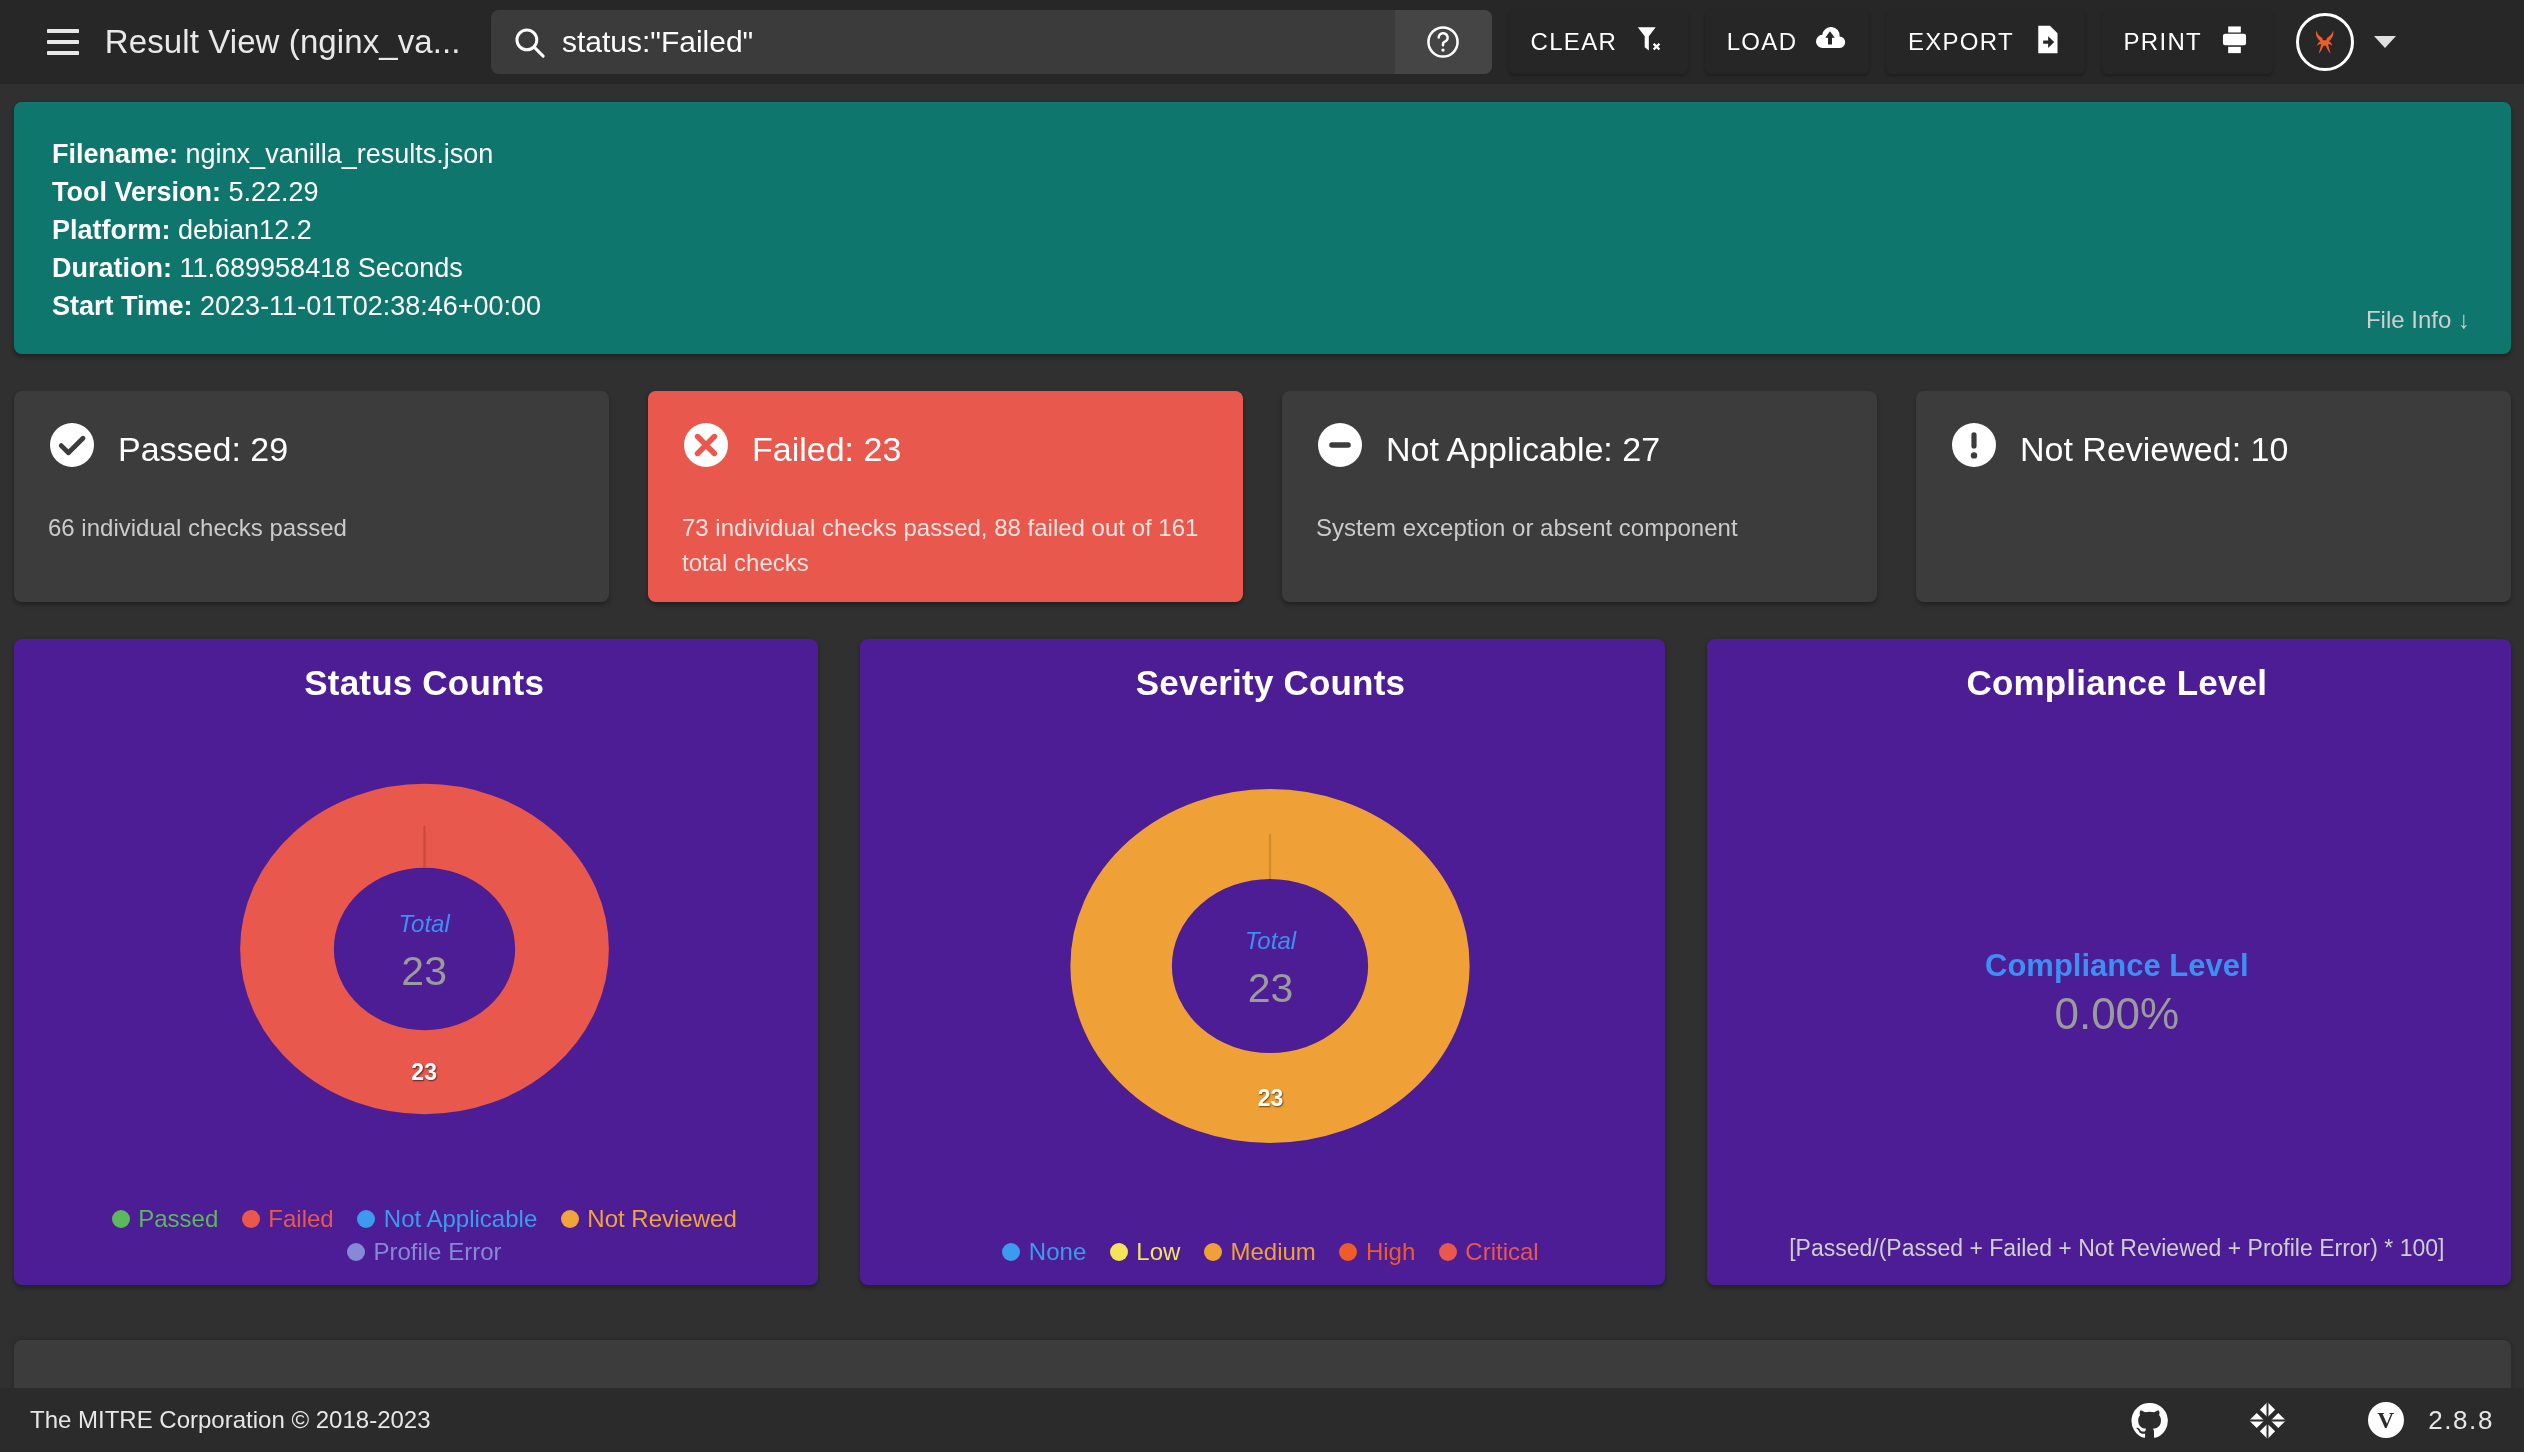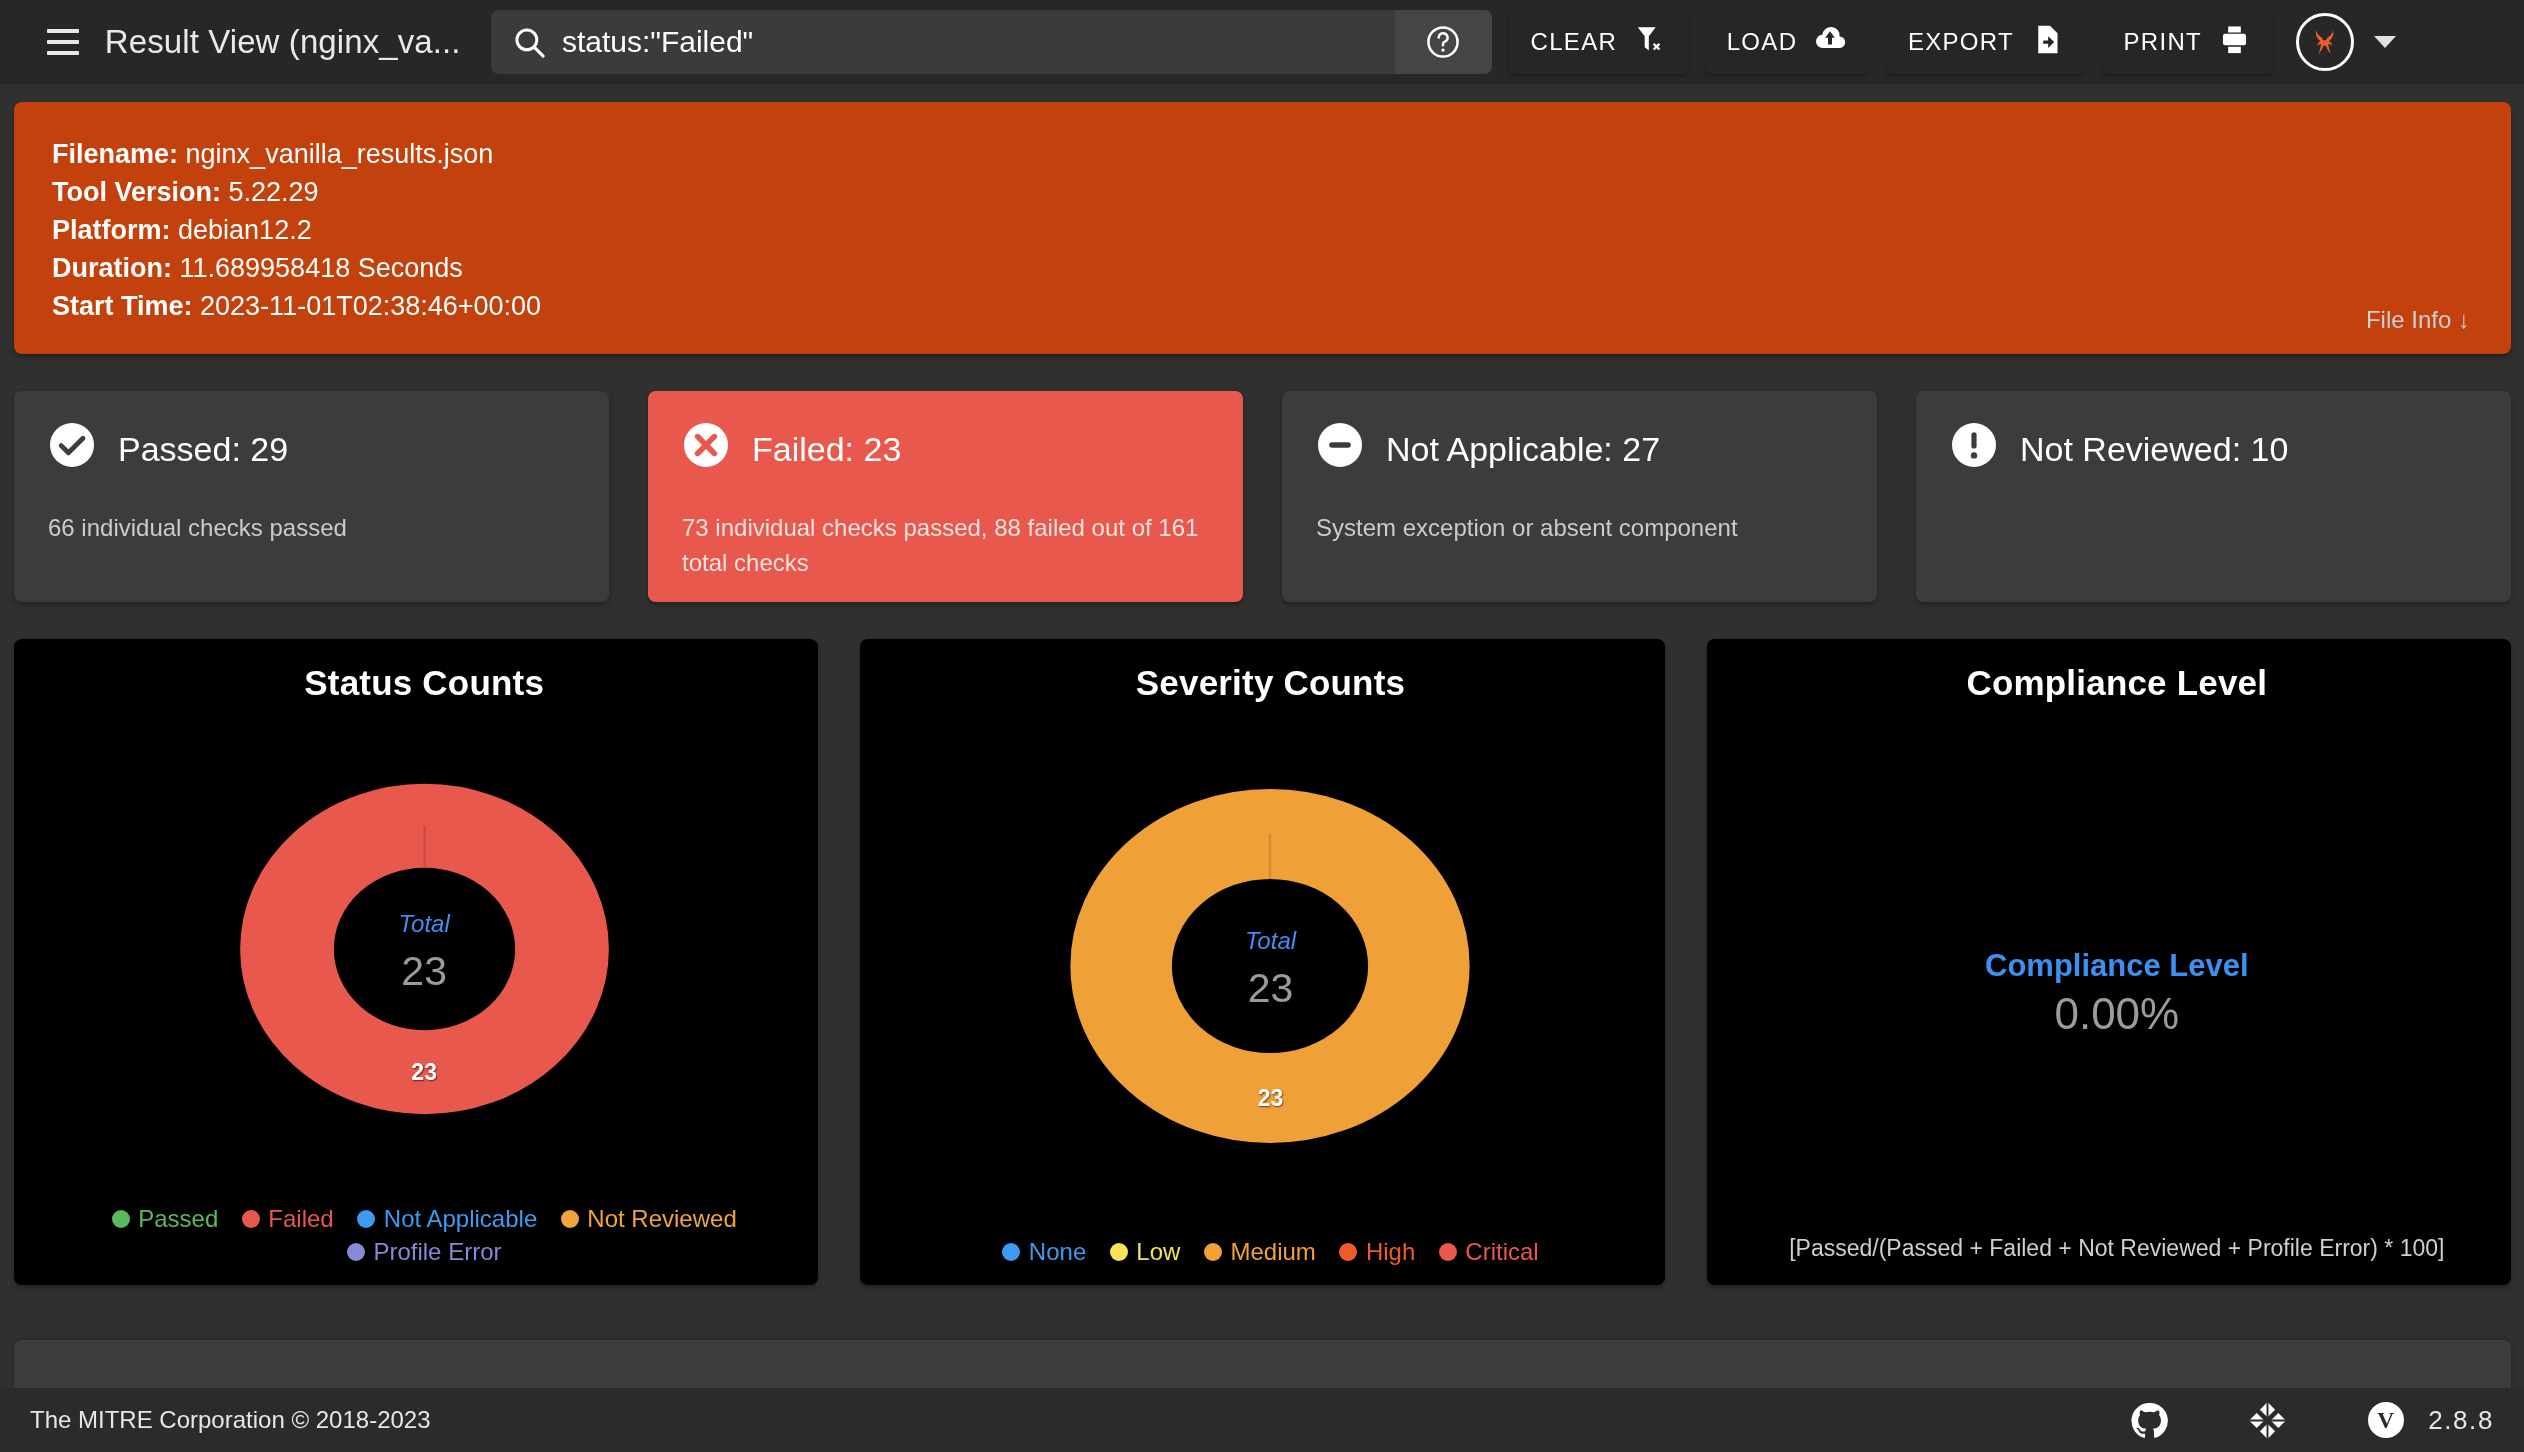--- a/index.html
+++ b/index.html
@@ -66,21 +66,21 @@
   }
   .caret-down {
     margin-left: 20.3px; width: 0; height: 0;
     border-left: 11.7px solid transparent; border-right: 11.7px solid transparent;
     border-top: 12.5px solid #e0e0e0;
   }
 
   
   .fileinfo {
     position: absolute; top: 102px; left: 14px; width: 2497px; height: 252px;
-    background: #c2410c; border-radius: 7.8px;
+    background: #0f766e; border-radius: 7.8px;
     box-shadow: 0 2.3px 4.7px rgba(0,0,0,.3);
     padding: 33px 38px 0 38px;
   }
   .fi-row { color: #ffffff; font-size: 27px; line-height: 38px; }
   .fi-row b { font-weight: 700; }
   .fi-row span { font-weight: 400; }
   .fileinfo-toggle {
     position: absolute; right: 41px; bottom: 20.3px;
     color: #cfcfcf; font-size: 24px; cursor: pointer; user-select: none;
   }
@@ -104,21 +104,21 @@
     color: #cbcbcb; font-size: 24px; line-height: 35px;
   }
   .card.failed .card-sub { color: #f6e3e1; }
 
   
   .charts {
     position: absolute; top: 639px; left: 14px; width: 2497px; height: 646px;
     display: flex; gap: 42px;
   }
   .panel {
-    flex: 1; background: #000000; border-radius: 7.8px;
+    flex: 1; background: #4c1d95; border-radius: 7.8px;
     box-shadow: 0 2.3px 4.7px rgba(0,0,0,.3);
     position: relative; display: flex; flex-direction: column; align-items: center; padding-left: 16px;
   }
   .panel-title {
     margin-top: 23.5px; color: #ffffff; font-size: 35px; font-weight: 700;
     letter-spacing: 0.2px;
   }
   .donut-area {
     flex: 1; width: 100%;
     display: flex; align-items: center; justify-content: center;

